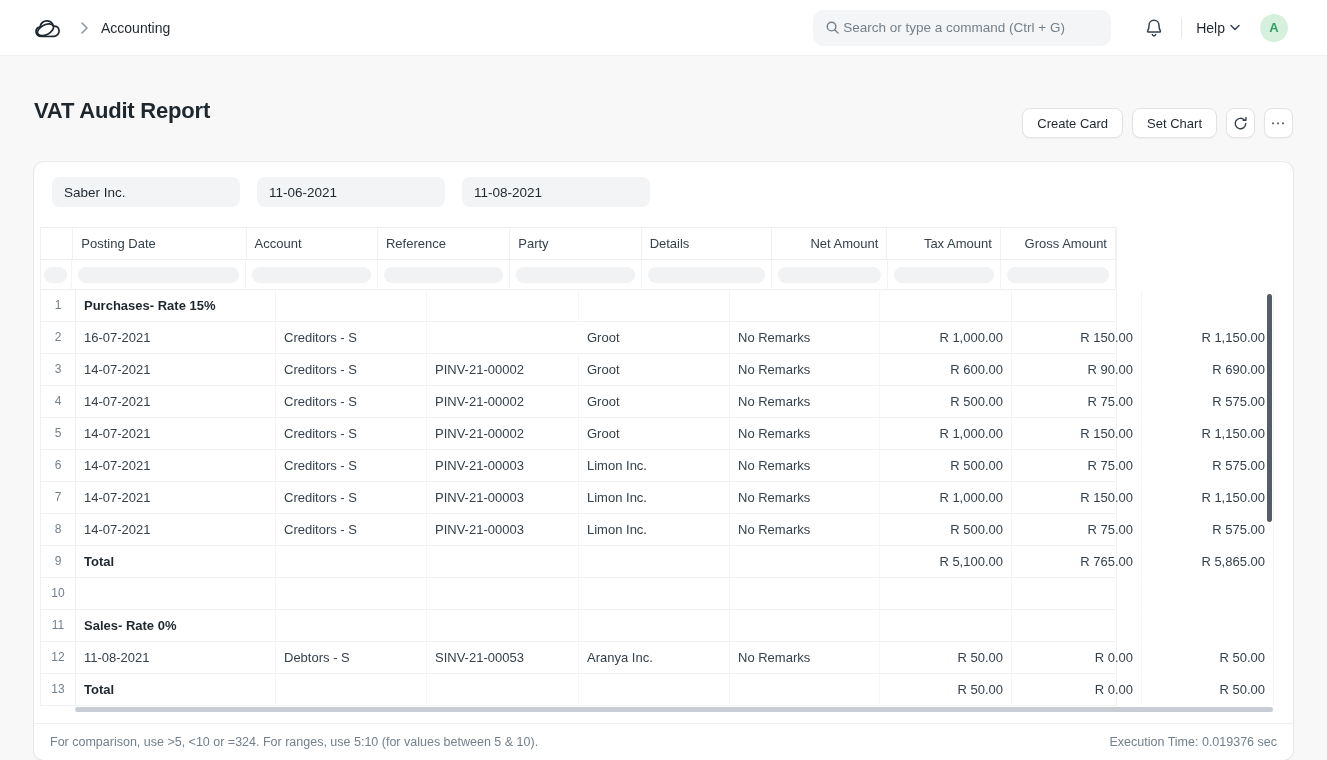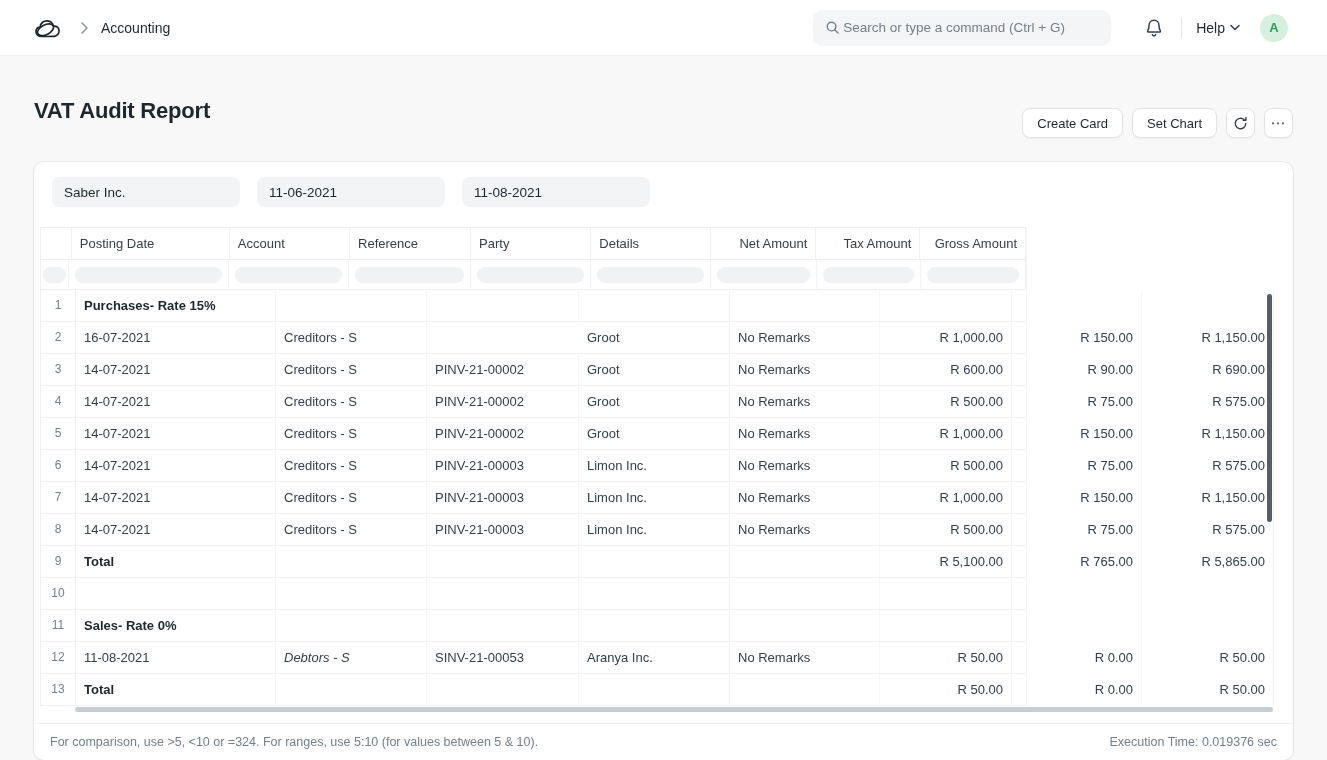--- a/index.html
+++ b/index.html
@@ -58,21 +58,21 @@
     border-radius:10px;
     box-shadow: 0 0 0 1px rgba(0,0,0,.05), 0 1px 3px rgba(16,24,40,.05);
   }
   .filter-bar { display:flex; gap:17px; padding: 15px 18px 20px; }
   .filter-input {
     width:188px; height:30px; border:none; outline:none; background:#f3f4f5; border-radius:8px;
     padding:0 12px; font-family:"Liberation Sans",sans-serif; font-size:13.5px; color:#1f272e;
   }
 
   
-  .table-wrap { margin-left:6px; width:987px; border-left:1px solid #eef0f2; border-right:1px solid #f1f3f5; }
+  .table-wrap { margin-left:6px; width:1077px; border-left:1px solid #eef0f2; border-right:1px solid #f1f3f5; }
   .thead { display:flex; height:33px; border-top:1px solid #eceef0; border-bottom:1px solid #eceef0; }
   .th {
     font-size:13px; color:#36414c; line-height:31px; padding:0 8px;
     border-right:1px solid #eef0f2; overflow:hidden; white-space:nowrap; cursor:pointer;
   }
   .tfilter { display:flex; height:30px; border-bottom:1px solid #eceef0; }
   .fcell { border-right:1px solid #f2f4f6; display:flex; align-items:center; }
   .pill { height:16px; flex:1; margin:0 6px; background:#f1f2f4; border-radius:8px; cursor:text; }
   .pill.sm { flex:none; width:23px; margin:0 auto; }
   .row { display:flex; height:32px; border-bottom:1px solid #f1f2f4; cursor:pointer; }
@@ -332,21 +332,21 @@
           <div class="cell" style="width: 152px;"></div>
           <div class="cell" style="width: 151px;"></div>
           <div class="cell" style="width: 150px;"></div>
           <div class="cell num" style="width: 132px;"></div>
           <div class="cell num" style="width: 130px;"></div>
           <div class="cell num" style="width: 132px;"></div>
         </div>
         <div class="row">
           <div class="rownum" style="width: 35px;">12</div>
           <div class="cell" style="width: 200px;">11-08-2021</div>
-          <div class="cell" style="width: 151px; font-style: italic;">Debtors - S</div>
+          <div class="cell" style="width: 151px;">Debtors - S</div>
           <div class="cell" style="width: 152px;">SINV-21-00053</div>
           <div class="cell" style="width: 151px;">Aranya Inc.</div>
           <div class="cell" style="width: 150px;">No Remarks</div>
           <div class="cell num" style="width: 132px;">R 50.00</div>
           <div class="cell num" style="width: 130px;">R 0.00</div>
           <div class="cell num" style="width: 132px;">R 50.00</div>
         </div>
         <div class="row">
           <div class="rownum" style="width: 35px;">13</div>
           <div class="cell b" style="width: 200px;">Total</div>

